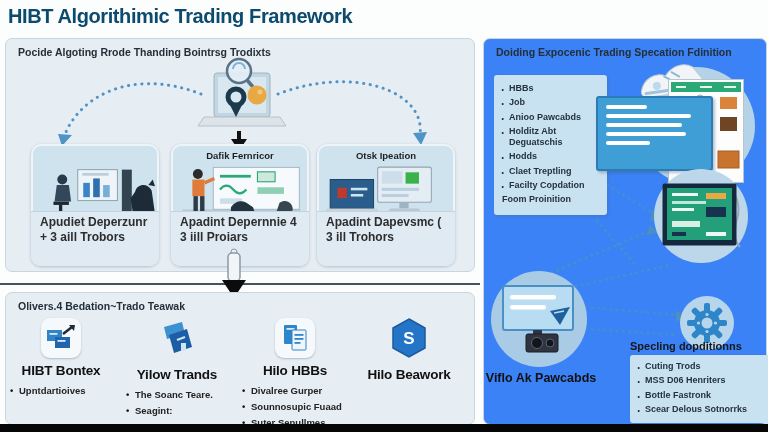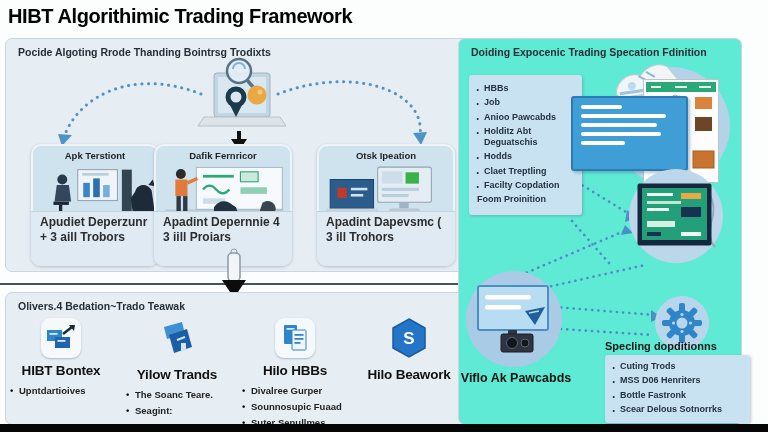--- a/index.html
+++ b/index.html
@@ -1,22 +1,22 @@
 <!DOCTYPE html>
 <html><head>
 <meta charset="utf-8">
 <style>
   html,body{margin:0;padding:0;}
   .canvas{position:relative;width:768px;height:432px;background:#fcfdfd;overflow:hidden;
           font-family:"Liberation Sans",sans-serif;color:#1a1a1a;}
-  .page-title{position:absolute;left:8px;top:5px;font-size:20px;font-weight:bold;color:#000000;letter-spacing:-0.4px;}
+  .page-title{position:absolute;left:8px;top:5px;font-size:20px;font-weight:bold;color:#0c4a6e;letter-spacing:-0.4px;}
   .panel{position:absolute;background:#e6edf3;border:1px solid #c9d6e0;border-radius:7px;}
   #left-panel{left:5px;top:38px;width:468px;height:232px;}
   #bottom-panel{left:5px;top:292px;width:468px;height:131px;}
-  #right-panel{left:458px;top:38px;width:282px;height:385px;background:#5eead4;}
+  #right-panel{left:483px;top:38px;width:282px;height:385px;background:#3b82f6;}
   .panel-header{position:absolute;left:12px;top:7px;font-size:10.5px;font-weight:bold;color:#252f39;}
   .overlay{position:absolute;left:0;top:0;pointer-events:none;}
 
   
   .info-box{position:absolute;top:105px;height:118px;background:#cfe3ef;border:2px solid #eef4f8;
             border-radius:10px;box-shadow:0 1px 3px rgba(60,80,100,.3);}
   .bx-title{text-align:center;font-size:9.5px;font-weight:bold;color:#1f1f1f;margin-top:4px;}
   .bx-art{position:absolute;left:5px;right:5px;top:17px;height:64px;}
   .bx-caption{position:absolute;left:-2px;right:-2px;bottom:-2px;background:#dfeaf3;border-top:1px solid #c2d4e2;
               border-radius:0 0 9px 9px;padding:3px 9px 20px;font-size:12px;font-weight:bold;color:#2d2d2d;line-height:1.3;margin-top:37px;}
@@ -85,40 +85,39 @@
       <circle cx="45" cy="14" r="12" fill="#e3eef6" fill-opacity="0.92" stroke="#5a7286" stroke-width="2.5"></circle>
       <path d="M39,12 a6,6 0 0 1 12,0" fill="none" stroke="#7fb2d6" stroke-width="2"></path>
       <line x1="53" y1="23" x2="59" y2="30" stroke="#5a7286" stroke-width="3.5"></line>
       <circle cx="42" cy="40" r="8" fill="none" stroke="#1d3a4d" stroke-width="5"></circle>
       <path d="M35,46 L49,46 L42,60 Z" fill="#1d3a4d"></path>
       <circle cx="63" cy="38" r="9.5" fill="#e8a945"></circle>
       <circle cx="66" cy="35" r="2.5" fill="#f3c878"></circle>
     </svg>
 
     <div class="info-box" style="left:25px;width:124px;">
-      <div class="bx-title">Apk Terstiont</div>
       <svg class="bx-art" viewBox="0 0 110 58" preserveAspectRatio="xMidYMid meet">
         <rect x="4" y="44" width="102" height="4" fill="#a9bccb"></rect>
         <rect x="36" y="6" width="36" height="28" fill="#eef4f8" stroke="#93a8b6"></rect>
         <rect x="40" y="9" width="24" height="2.5" fill="#b9cfde"></rect>
         <rect x="41" y="18" width="6" height="13" fill="#3a85c8"></rect>
         <rect x="50" y="14" width="6" height="17" fill="#2e6fae"></rect>
         <rect x="59" y="20" width="6" height="11" fill="#77afd8"></rect>
         <rect x="76" y="6" width="9" height="40" fill="#32444f"></rect>
         <circle cx="22" cy="15" r="4.5" fill="#273a49"></circle>
         <path d="M17,20 L28,20 L30,35 L15,35 Z" fill="#33475a"></path>
         <rect x="14" y="35" width="14" height="3" fill="#1c2730"></rect>
         <rect x="19" y="38" width="3" height="8" fill="#1c2730"></rect>
         <path d="M88,26 C90,18 100,18 103,25 L106,46 L86,46 L84,32 Z" fill="#1d2b38"></path>
         <path d="M100,20 l4,-5 2,6 Z" fill="#1d2b38"></path>
       </svg>
       <div class="bx-caption">Apudiet Deperzunr + 3 aill Trobors</div>
     </div>
 
-    <div class="info-box" style="left:148px;width:134px;">
+    <div class="info-box" style="left:165px;width:134px;">
       <div class="bx-title">Dafik Fernricor</div>
       <svg class="bx-art" viewBox="0 0 115 58" preserveAspectRatio="xMidYMid meet">
         <rect x="4" y="42" width="107" height="10" fill="#b6cbd9"></rect>
         <rect x="32" y="4" width="78" height="38" fill="#f6fafc" stroke="#a9bcc9"></rect>
         <line x1="38" y1="12" x2="66" y2="12" stroke="#2aa876" stroke-width="2.5"></line>
         <rect x="72" y="8" width="16" height="9" fill="#cfe8dd" stroke="#2aa876"></rect>
         <path d="M38,24 q6,-7 12,0 t12,0" fill="none" stroke="#2aa876" stroke-width="2"></path>
         <rect x="72" y="22" width="24" height="6" fill="#8fd0b4"></rect>
         <rect x="38" y="32" width="20" height="5" fill="#cddeea"></rect>
         <circle cx="18" cy="10" r="4.5" fill="#2b2b2b"></circle>

